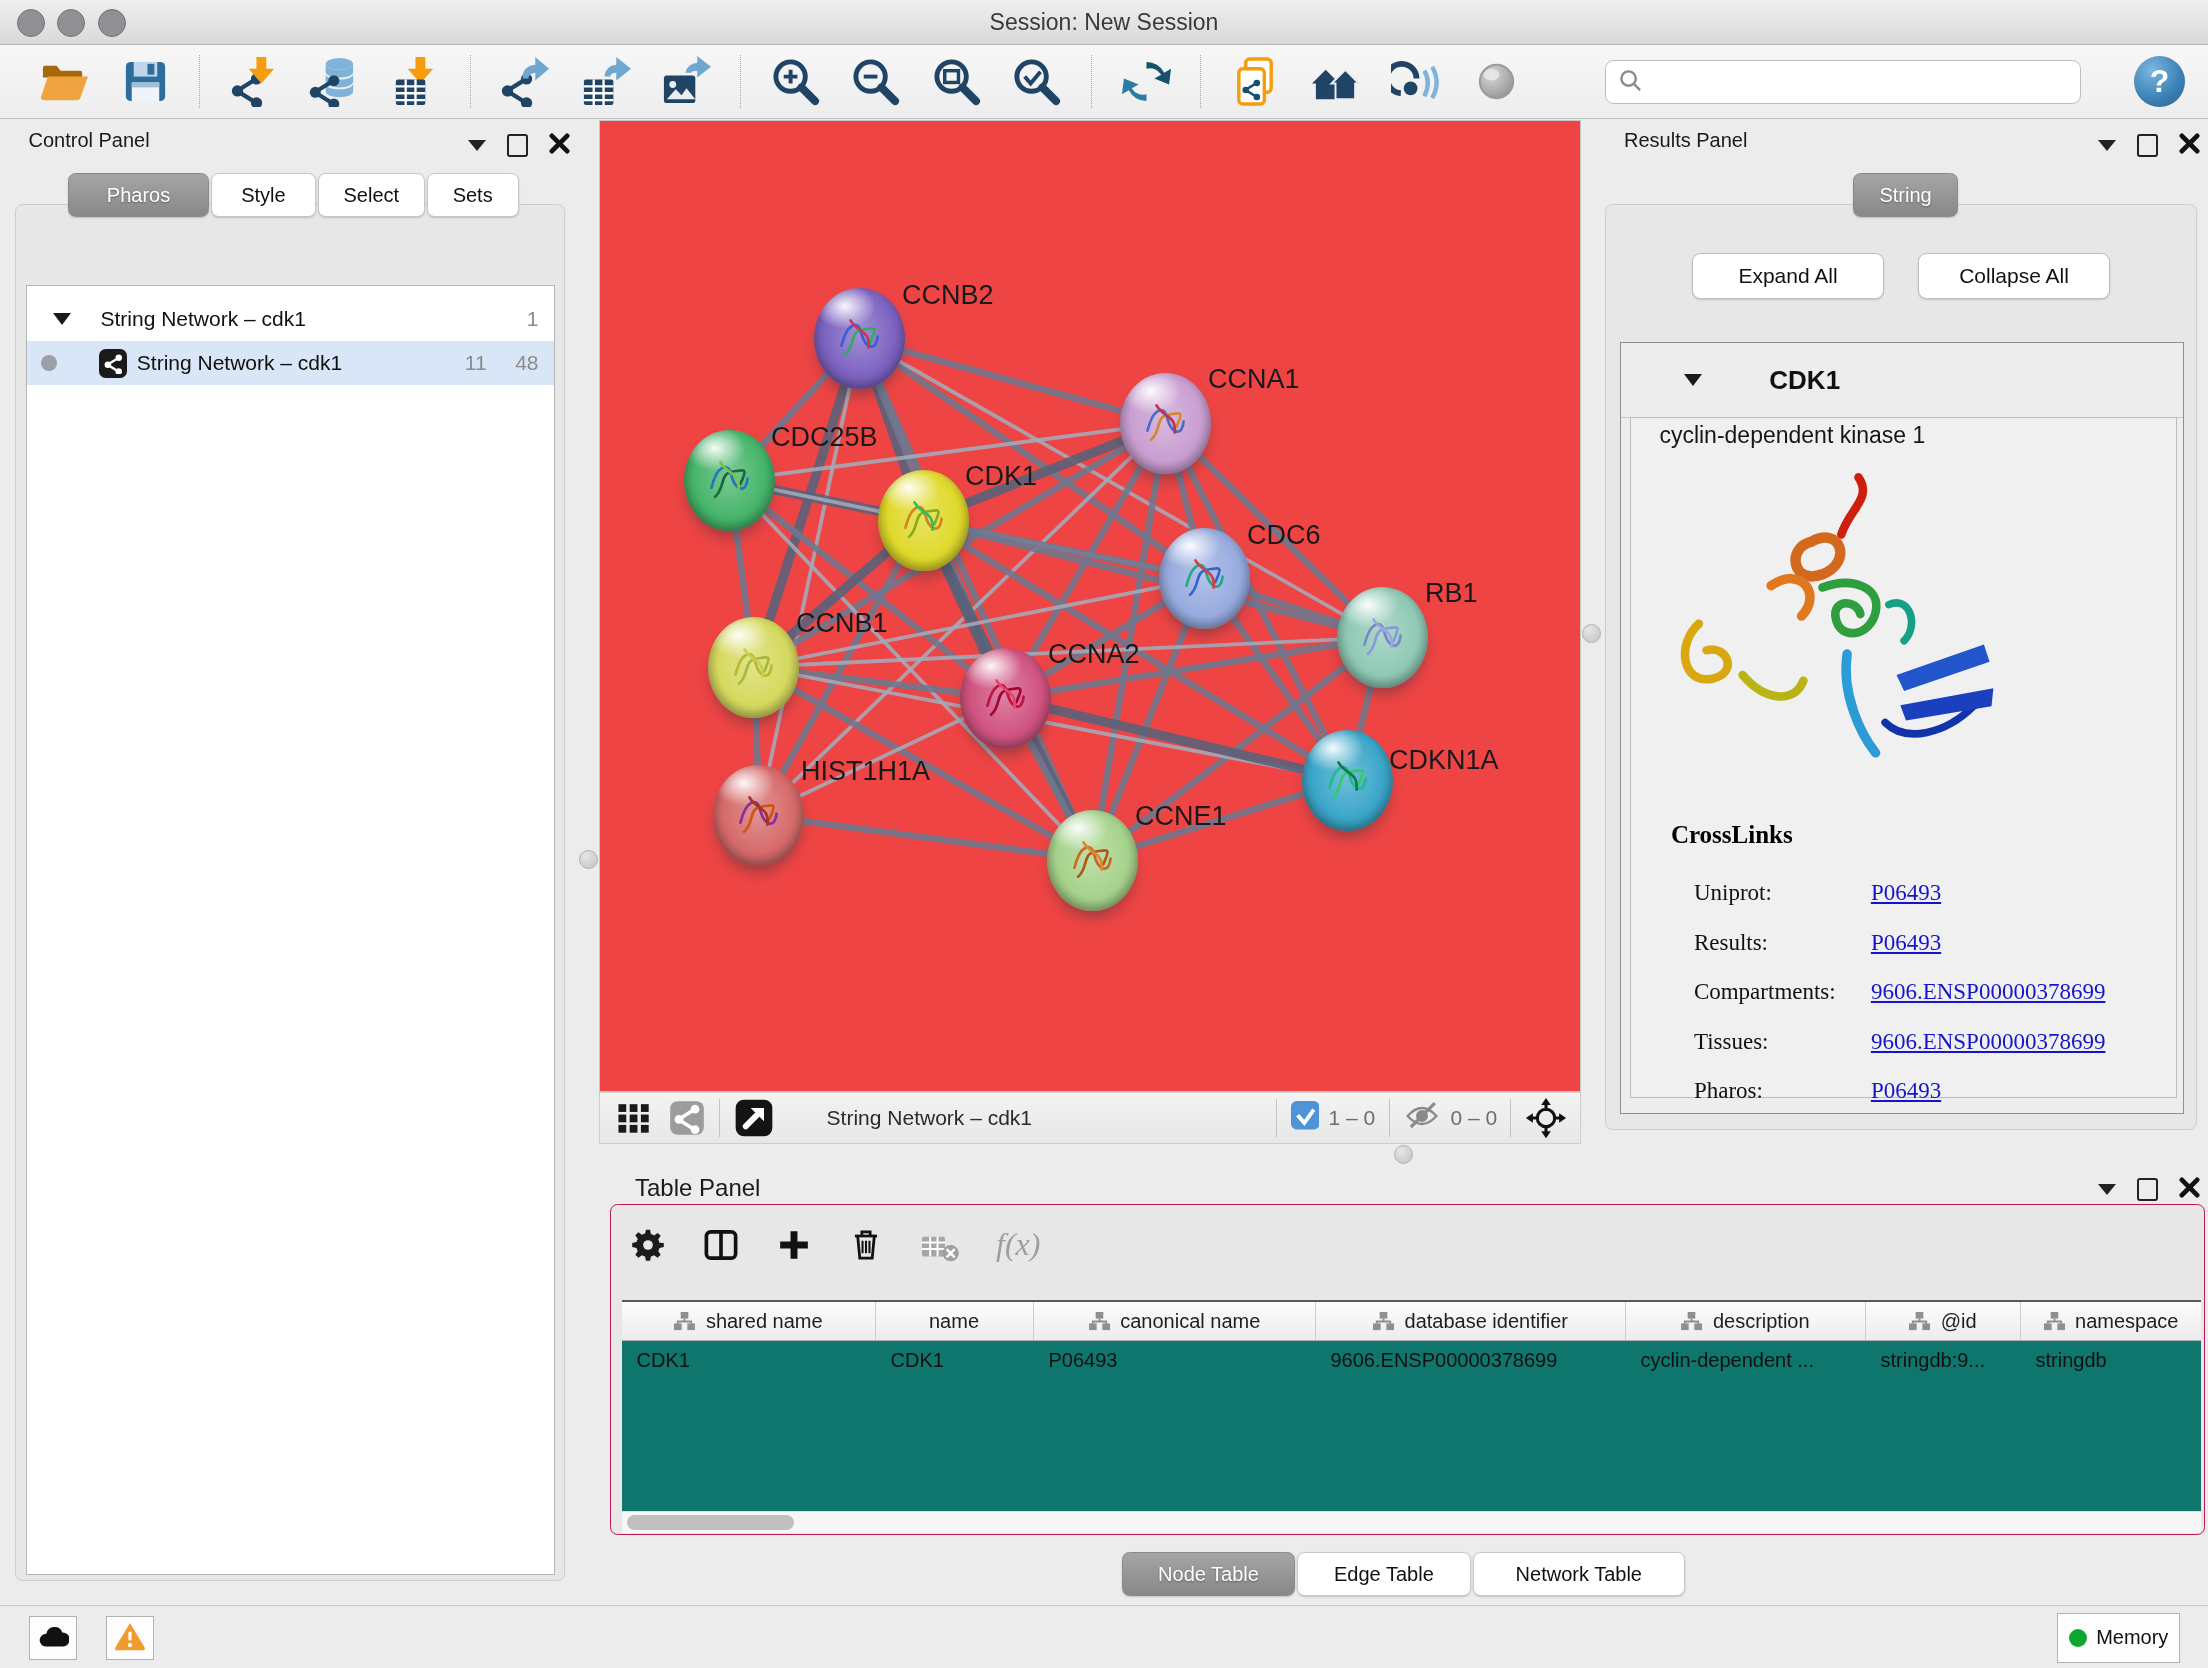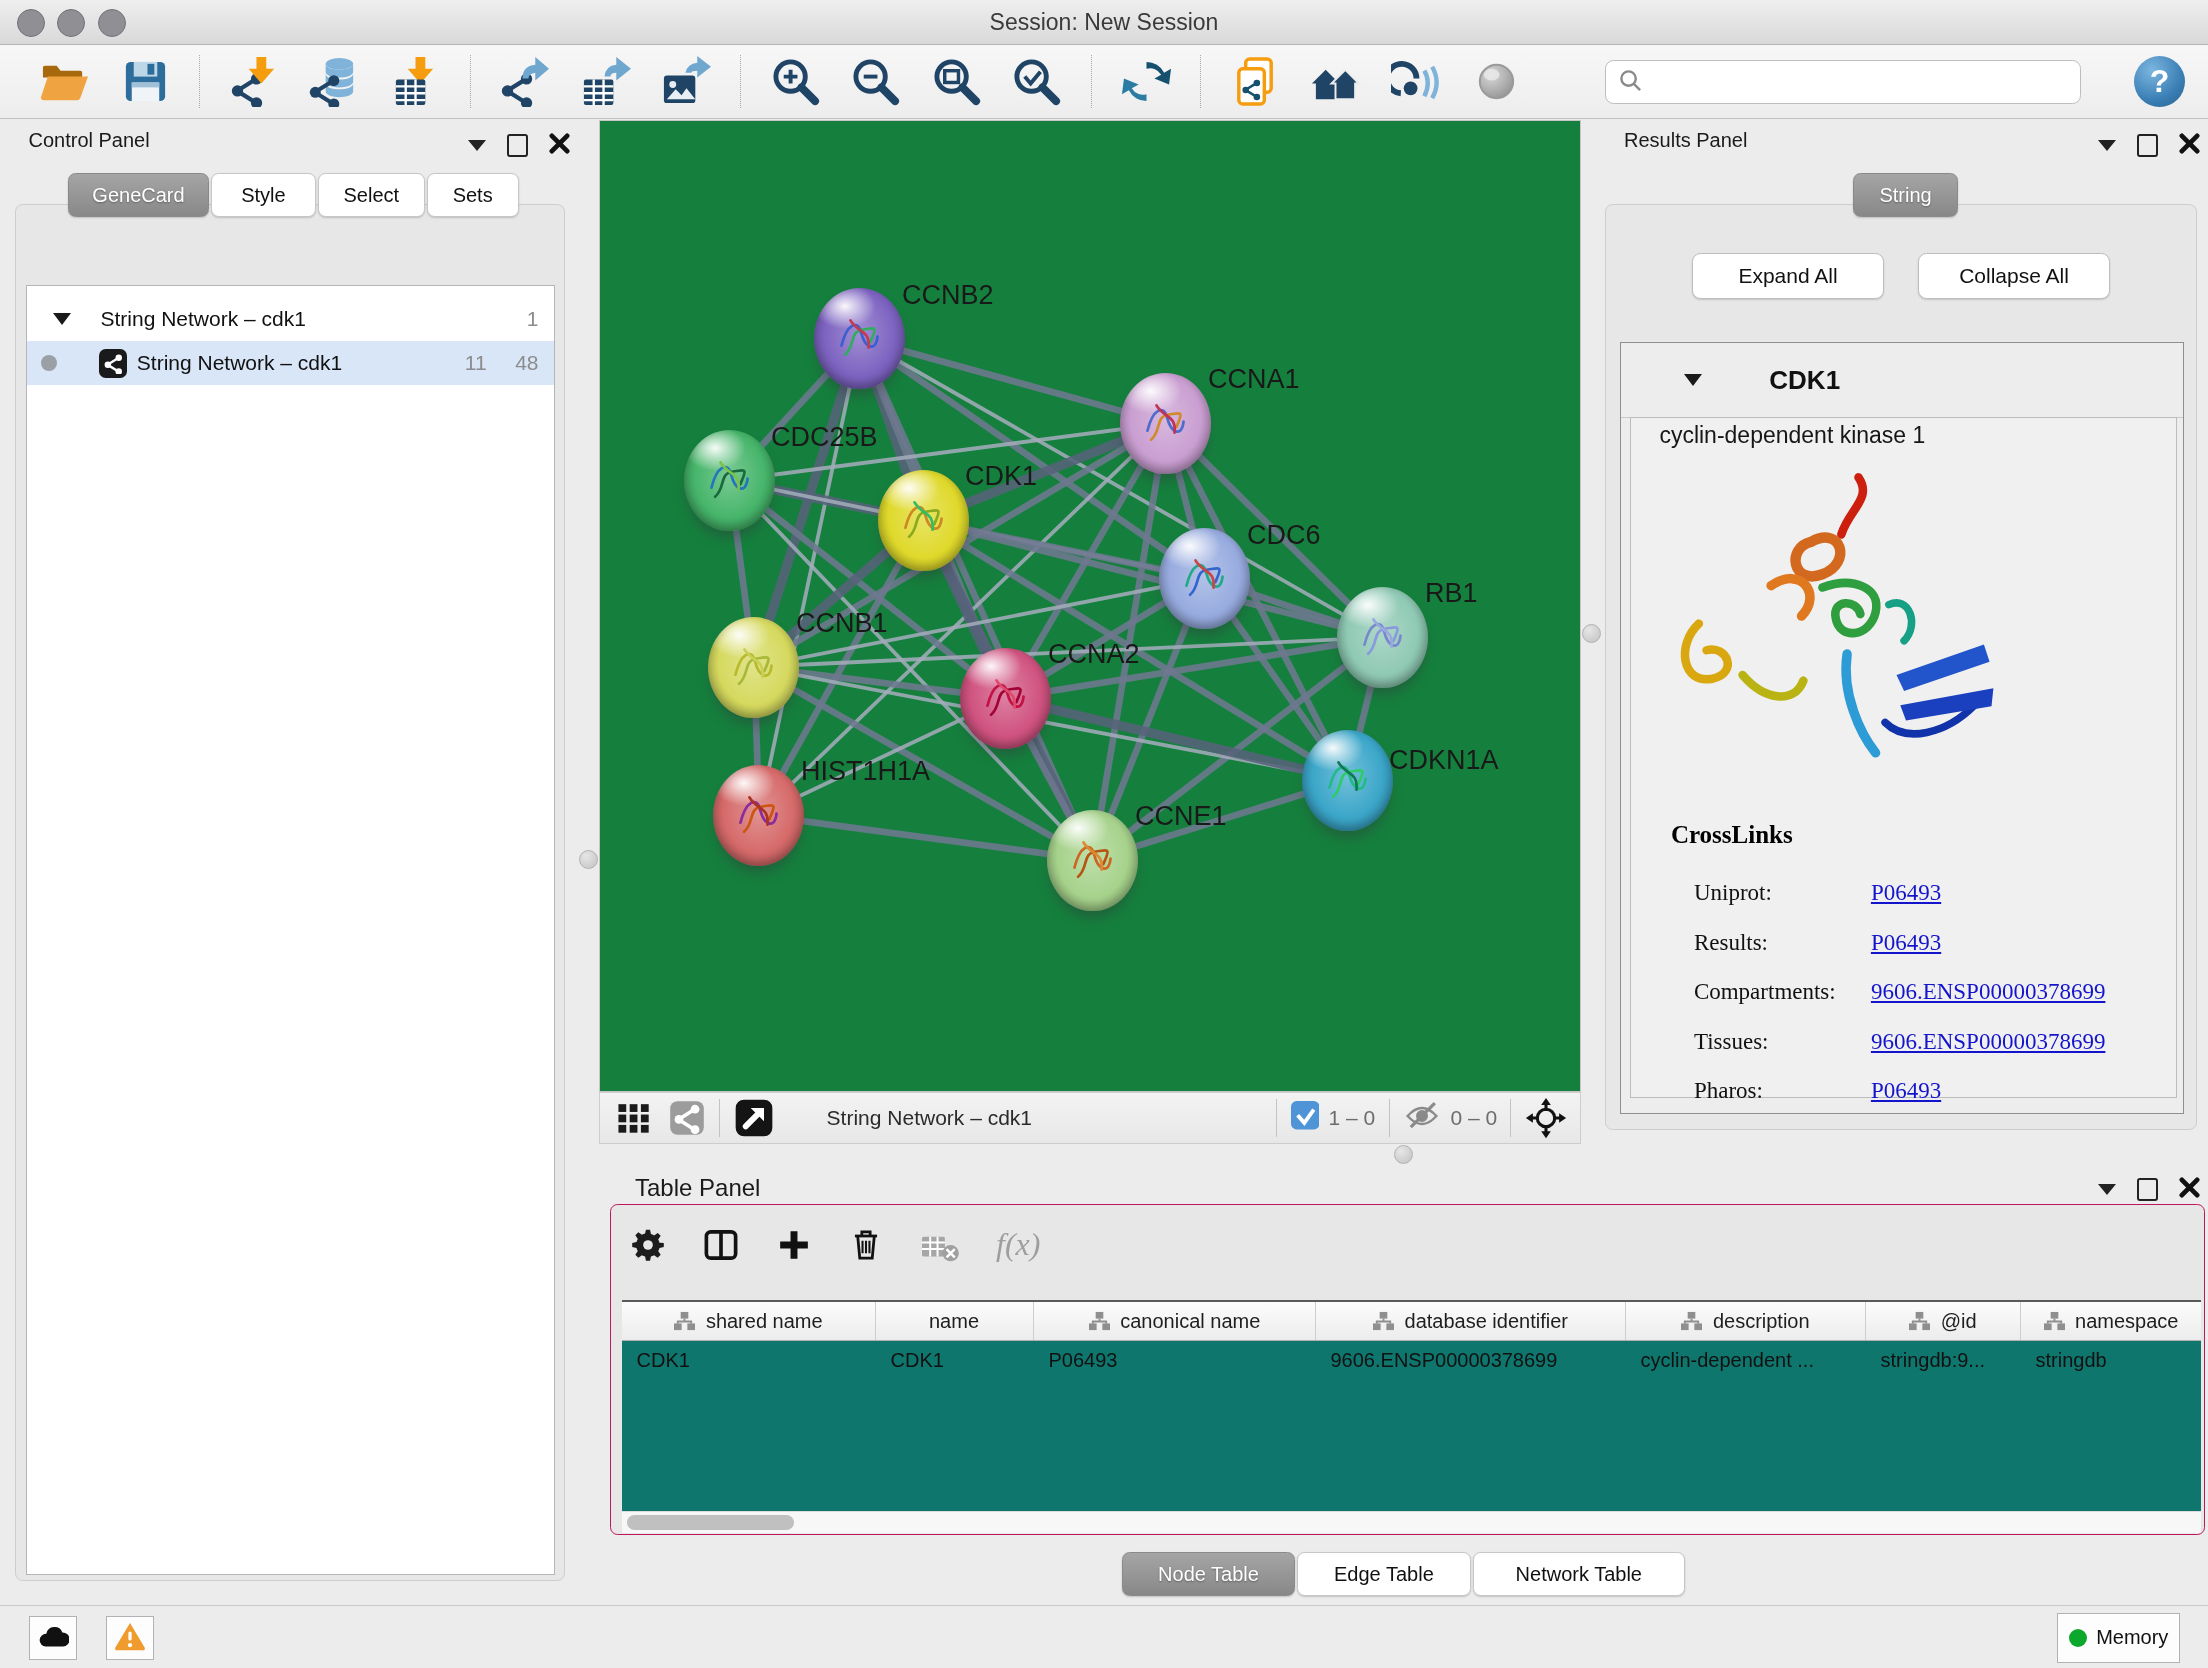--- a/index.html
+++ b/index.html
@@ -51,21 +51,21 @@
   .tree-row{height:44px;display:flex;align-items:center;font-size:21px;color:#111;}
   .tree-row.selected{background:#d9e6f8;}
   .row-caret{width:0;height:0;border-left:9.5px solid transparent;border-right:9.5px solid transparent;
     border-top:12.4px solid #1a1a1a;margin-left:26px;}
   .row-dot{width:16px;height:16px;border-radius:50%;background:#9aa0a6;margin-left:14.3px;}
   .row-badge{width:28.5px;height:28.5px;border-radius:6.7px;background:#1a1a1a;margin-left:42px;
     display:flex;align-items:center;justify-content:center;}
   .row-badge svg{width:21px;height:21px;}
   .row-count{color:#8c8c8c;}
   
-  .canvas{position:absolute;left:599px;top:120px;width:982px;height:972px;background:#15803d;
+  .canvas{position:absolute;left:599px;top:120px;width:982px;height:972px;background:#ef4444;
     border:1px solid #c6c6c6;box-sizing:border-box;text-align:right;}
   .canvas svg.edges{position:absolute;left:0;top:0;}
   .node{position:absolute;width:91px;height:101px;border-radius:50%;
     box-shadow:0 9.5px 13.3px -3.8px rgba(50,50,60,.45), inset 0 -3.8px 9.5px rgba(0,0,0,.25);}
   .node svg{position:absolute;left:16px;top:18px;width:59px;height:65px;}
   .node-label{position:absolute;font-size:27px;color:#191919;white-space:nowrap;}
   
   .net-toolbar{position:absolute;left:599px;top:1092px;width:982px;height:52px;
     background:linear-gradient(#f3f3f3,#e7e7e7);border:1px solid #cdcdcd;box-sizing:border-box;
     display:flex;align-items:center;font-size:21px;color:#2b2b2b;}
@@ -307,21 +307,21 @@
 
   <div class="cp-title">Control Panel</div>
   <div class="win-icons cp-winicons">
     <span class="wi-caret"></span>
     <span class="wi-square"></span>
     <span class="wi-x"><svg viewBox="0 0 22 22">
           <path d="M3 3 L19 19 M19 3 L3 19" stroke="#111" stroke-width="5" stroke-linecap="round"></path>
         </svg></span>
   </div>
   <div class="cp-tabs" id="cp-tabs">
-      <div class="tab selected" style="width:141px">GeneCard</div>
+      <div class="tab selected" style="width:141px">Pharos</div>
       <div class="tab" style="width:105px">Style</div>
       <div class="tab" style="width:107px">Select</div>
       <div class="tab" style="width:92px">Sets</div>
     </div>
   <div class="cp-body">
     <div class="cp-tree">
       <div class="tree-row">
         <span class="row-caret"></span>
         <span style="margin-left:30px;">String Network – cdk1</span>
         <span class="row-count" style="margin-left:auto;margin-right:15px;">1</span>

